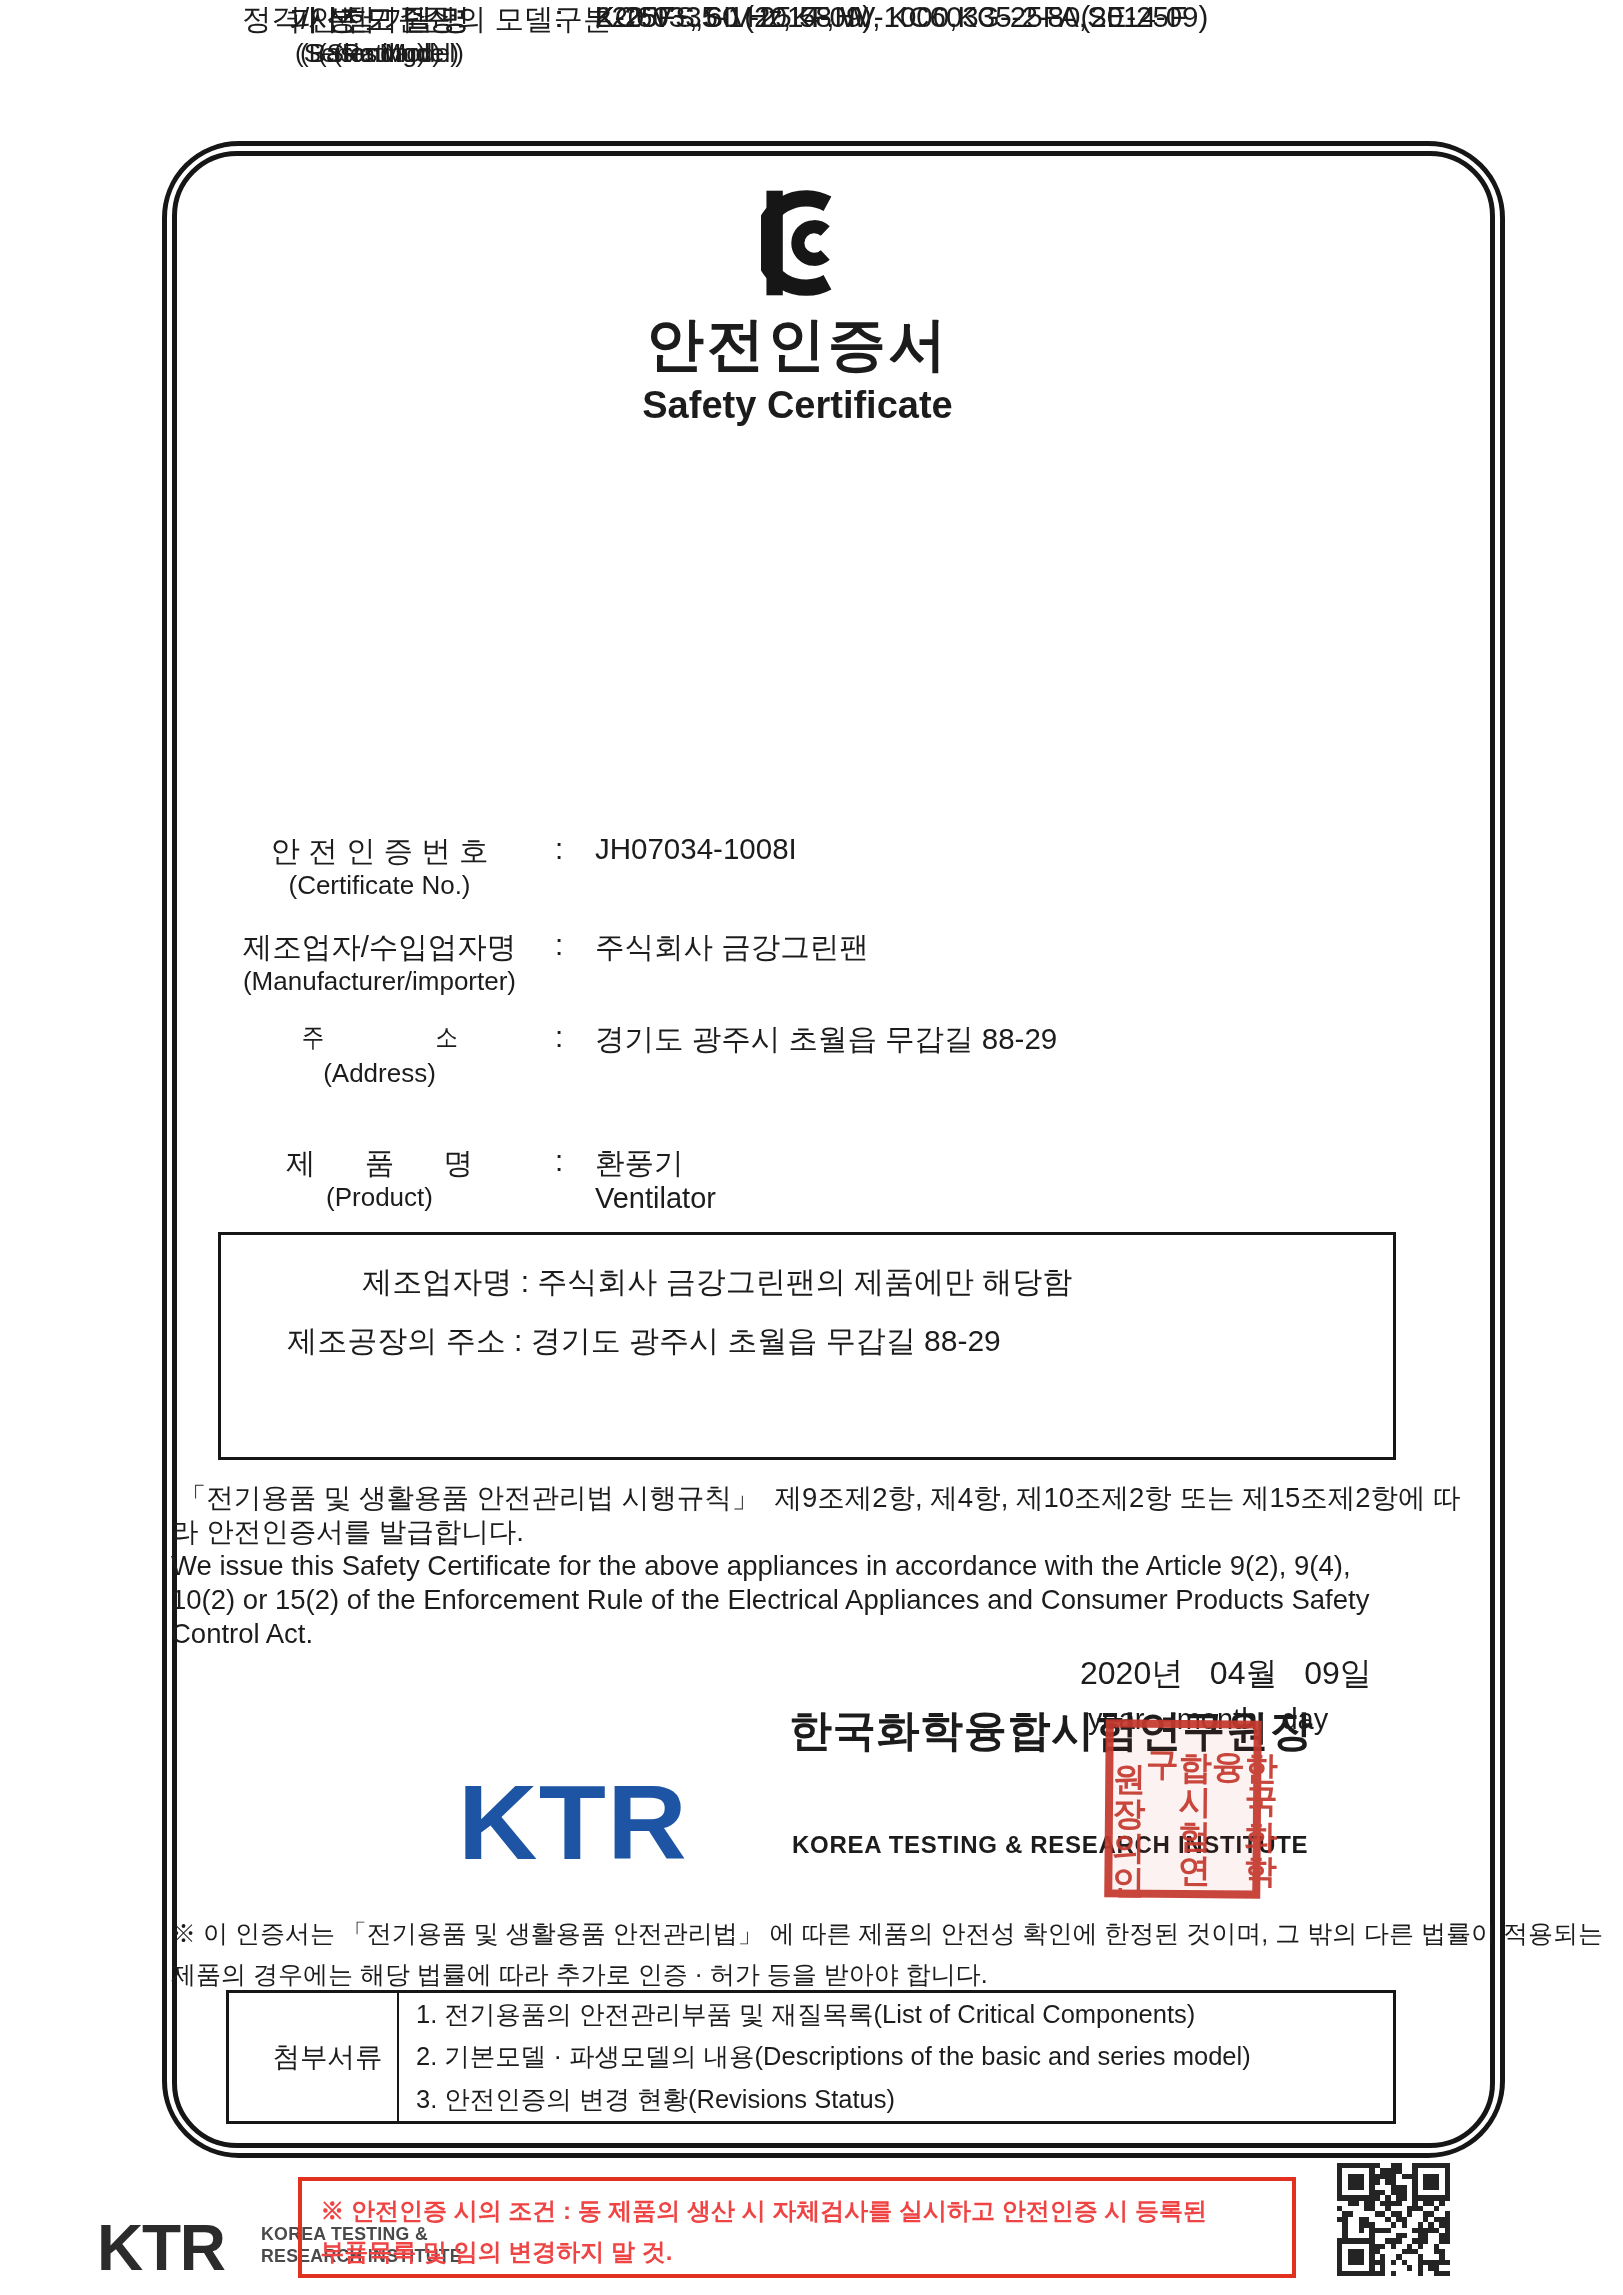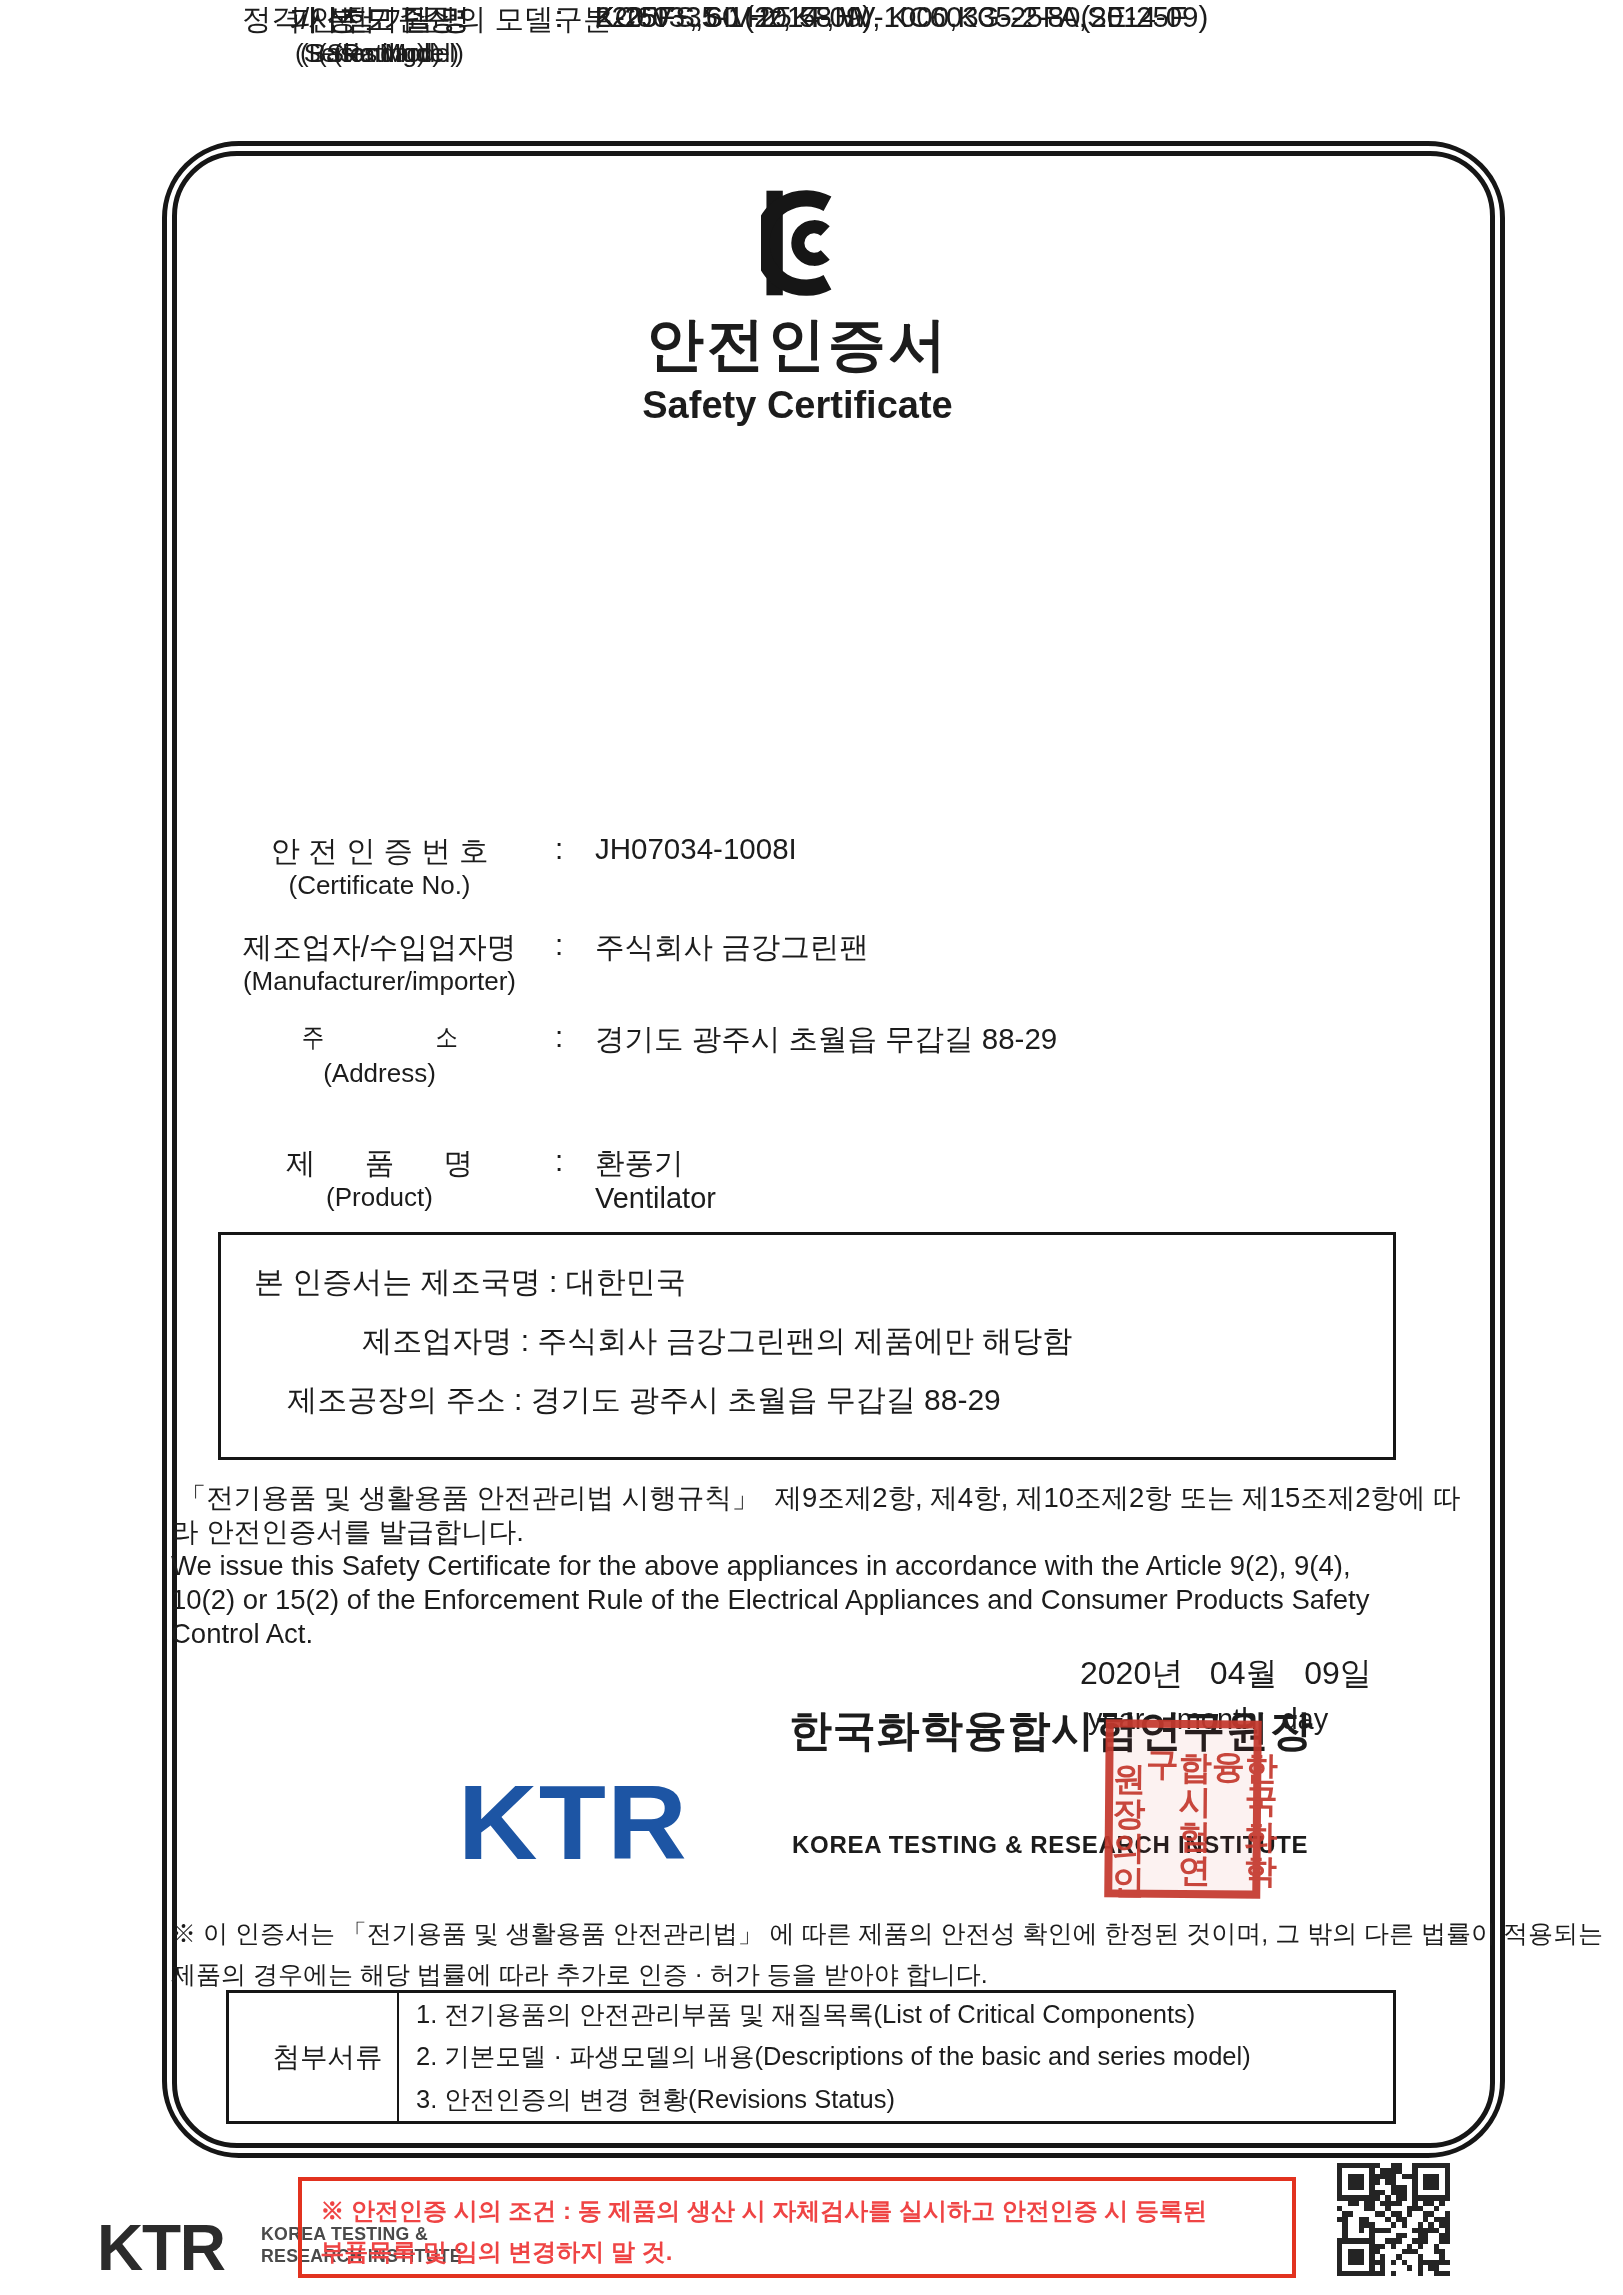--- a/index.html
+++ b/index.html
@@ -148,21 +148,20 @@
   </div>
   <div class="field-row">
     <span class="f-label">시 험 기 준</span>
     <span class="f-sub">(Standard)</span>
     <span class="f-colon">:</span>
     <span class="f-value">KC60335-1(2014-09), KC60335-2-80(2014-09)</span>
     <span class="f-value2"></span>
   </div>
 
   <div class="scope-box">
-    <div>본 인증서는 제조국명 : 대한민국</div>
     <div>             제조업자명 : 주식회사 금강그린팬의 제품에만 해당함</div>
     <div>    제조공장의 주소 : 경기도 광주시 초월읍 무갑길 88-29</div>
   </div>
 
   <div class="issue-par">
     <div> 「전기용품 및 생활용품 안전관리법 시행규칙」  제9조제2항, 제4항, 제10조제2항 또는 제15조제2항에 따</div>
     <div>라 안전인증서를 발급합니다.</div>
     <div>We issue this Safety Certificate for the above appliances in accordance with the Article 9(2), 9(4),</div>
     <div>10(2) or 15(2) of the Enforcement Rule of the Electrical Appliances and Consumer Products Safety</div>
     <div>Control Act.</div>

